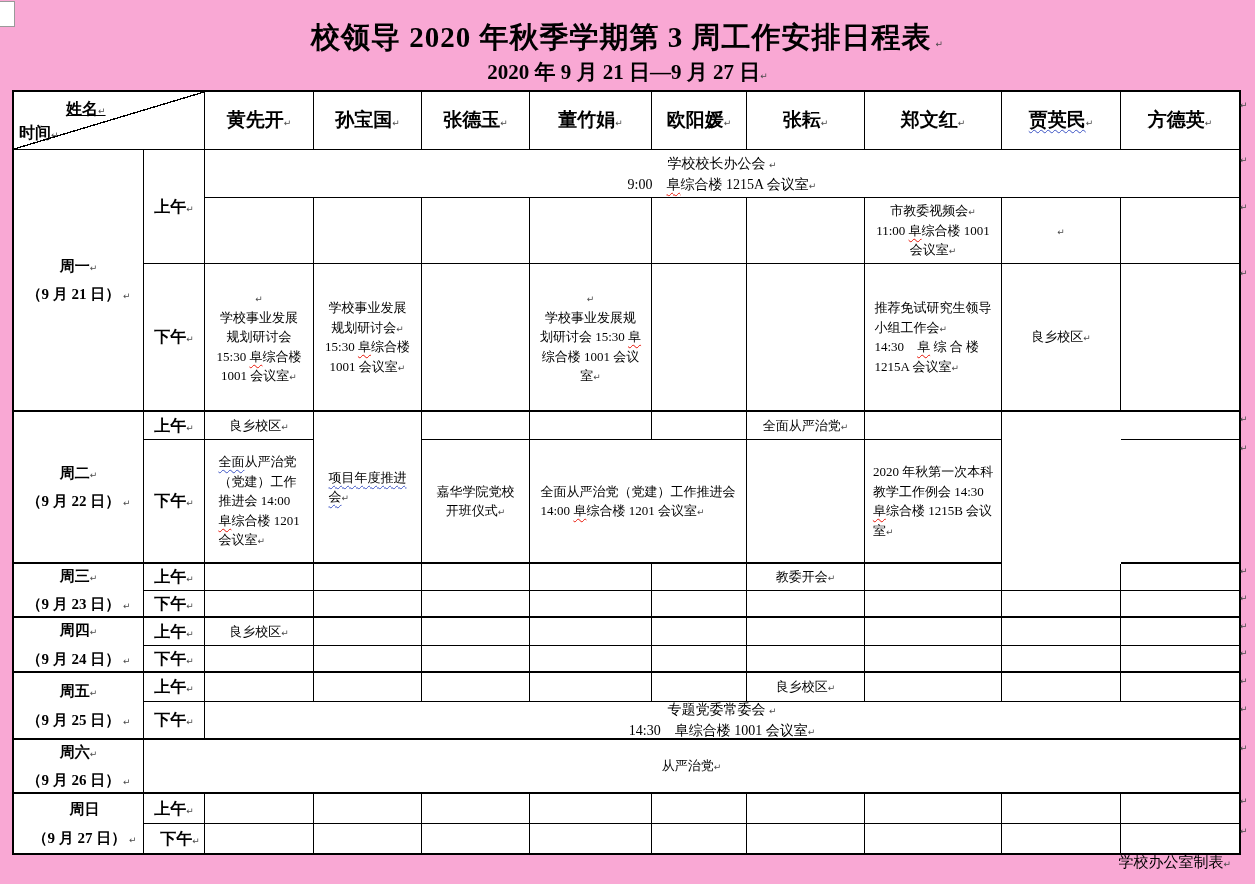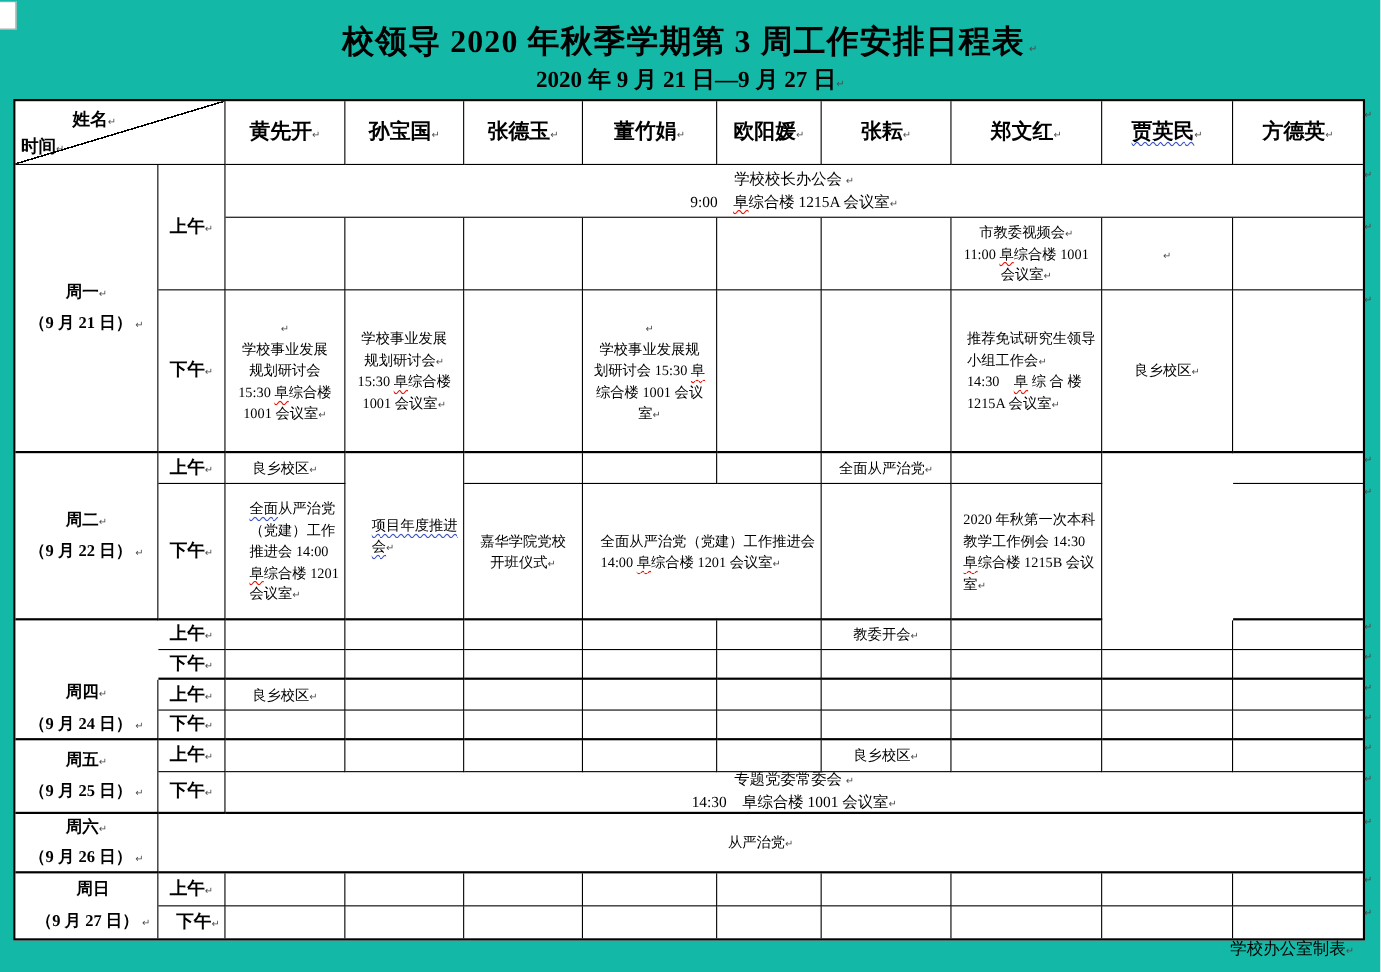--- a/index.html
+++ b/index.html
@@ -1,39 +1,39 @@
 <!DOCTYPE html>
 <html><head>
 <meta charset="utf-8">
 <style>
   html,body{margin:0;padding:0;background:#fff;}
-  #page{position:relative;width:1255px;height:884px;background:#14b8a6;overflow:hidden;
+  #page{position:relative;width:1255px;height:884px;background:#f9a8d4;overflow:hidden;
         font-family:"Liberation Serif",serif;color:#000;}
   .corner-mark{position:absolute;left:-4px;top:1px;width:17px;height:24px;border:1px solid #9a9a9a;background:#fff;}
   #title{position:absolute;left:0;right:0;top:18px;text-align:center;font-size:29px;font-weight:bold;letter-spacing:1px;}
   #subtitle{position:absolute;left:0;right:0;top:58px;text-align:center;font-size:21px;font-weight:bold;}
   #footer{position:absolute;right:24px;top:853px;font-size:15px;}
   .tbl{position:absolute;left:12px;top:90px;display:grid;
        grid-template-columns:130px 61px 109px 108px 108px 122px 95px 118px 137px 119px 118px;
        grid-template-rows:58px 48px 66px 148px 28px 124px 27px 27px 28px 27px 29px 38px 54px 30px 29px;
        border:2px solid #000;background:#fff;}
   .c{box-sizing:border-box;border-right:1px solid #000;border-bottom:1px solid #000;
      display:flex;align-items:center;justify-content:center;overflow:hidden;position:relative;}
   .tx{white-space:pre-line;text-align:center;font-size:13px;line-height:1.5;}
-  .tl{justify-content:flex-end;align-items:center;padding:0 5px;}
+  .tl{justify-content:center;align-items:center;padding:0 5px;}
   .tl .tx{text-align:left;}
   .lc{border-right:none;}
   .lb{border-bottom:none;margin-left:12px;}
   .hb{border-bottom-width:2px;}
   .nm .tx{font-size:19px;font-weight:bold;}
   .day .tx{font-size:15px;font-weight:bold;line-height:1.9;}
   .ap .tx{font-size:16px;font-weight:bold;}
   .big .tx{font-size:14px;}
   .diag{background:linear-gradient(to bottom right,transparent calc(50% - 0.7px),#000 calc(50% - 0.7px),#000 calc(50% + 0.7px),transparent calc(50% + 0.7px));}
-  .diag .lbl-top{position:absolute;top:7px;left:52px;font-size:16px;font-weight:bold;}
+  .diag .lbl-top{position:absolute;top:7px;left:52px;font-size:16px;font-weight:bold;text-decoration:underline;}
   .diag .lbl-bot{position:absolute;bottom:5px;left:5px;font-size:16px;font-weight:bold;}
   .u-r{text-decoration-line:underline;text-decoration-style:wavy;text-decoration-color:#e81406;text-decoration-thickness:1px;text-underline-offset:3px;}
   .u-b{text-decoration-line:underline;text-decoration-style:wavy;text-decoration-color:#3b53c4;text-decoration-thickness:1px;text-underline-offset:3px;}
   .u-m{font-family:"DejaVu Sans",sans-serif;font-size:9px;color:#4a4a4a;font-weight:normal;}
   .rowmark{position:absolute;left:1240px;font-family:"DejaVu Sans",sans-serif;font-size:9px;color:#4a4a4a;}
 </style>
 </head>
 <body>
 
 <div id="page">
@@ -182,20 +182,24 @@
       </div>
     <div class="c hb" style="grid-area:6/8"></div>
     <div class="c hb tl" style="grid-area:6/9">
         <div class="tx"><span>2020 年秋第一次本科
 教学工作例会  14:30
 </span><span class="u-r">阜</span><span>综合楼 1215B 会议
 室</span><span class="u-m">↵</span></div>
       </div>
     <div class="c hb lc" style="grid-area:6/11"></div>
 
+    <div class="c day hb" style="grid-area:7/1/9/2">
+        <div class="tx"><span>周三</span><span class="u-m">↵</span><span>
+（9 月 23 日）</span><span class="u-m"> ↵</span></div>
+      </div>
     <div class="c ap" style="grid-area:7/2">
         <div class="tx"><span>上午</span><span class="u-m">↵</span></div>
       </div>
     <div class="c" style="grid-area:7/3"></div>
     <div class="c" style="grid-area:7/4"></div>
     <div class="c" style="grid-area:7/5"></div>
     <div class="c" style="grid-area:7/6"></div>
     <div class="c" style="grid-area:7/7"></div>
     <div class="c" style="grid-area:7/8">
         <div class="tx"><span>教委开会</span><span class="u-m">↵</span></div>

